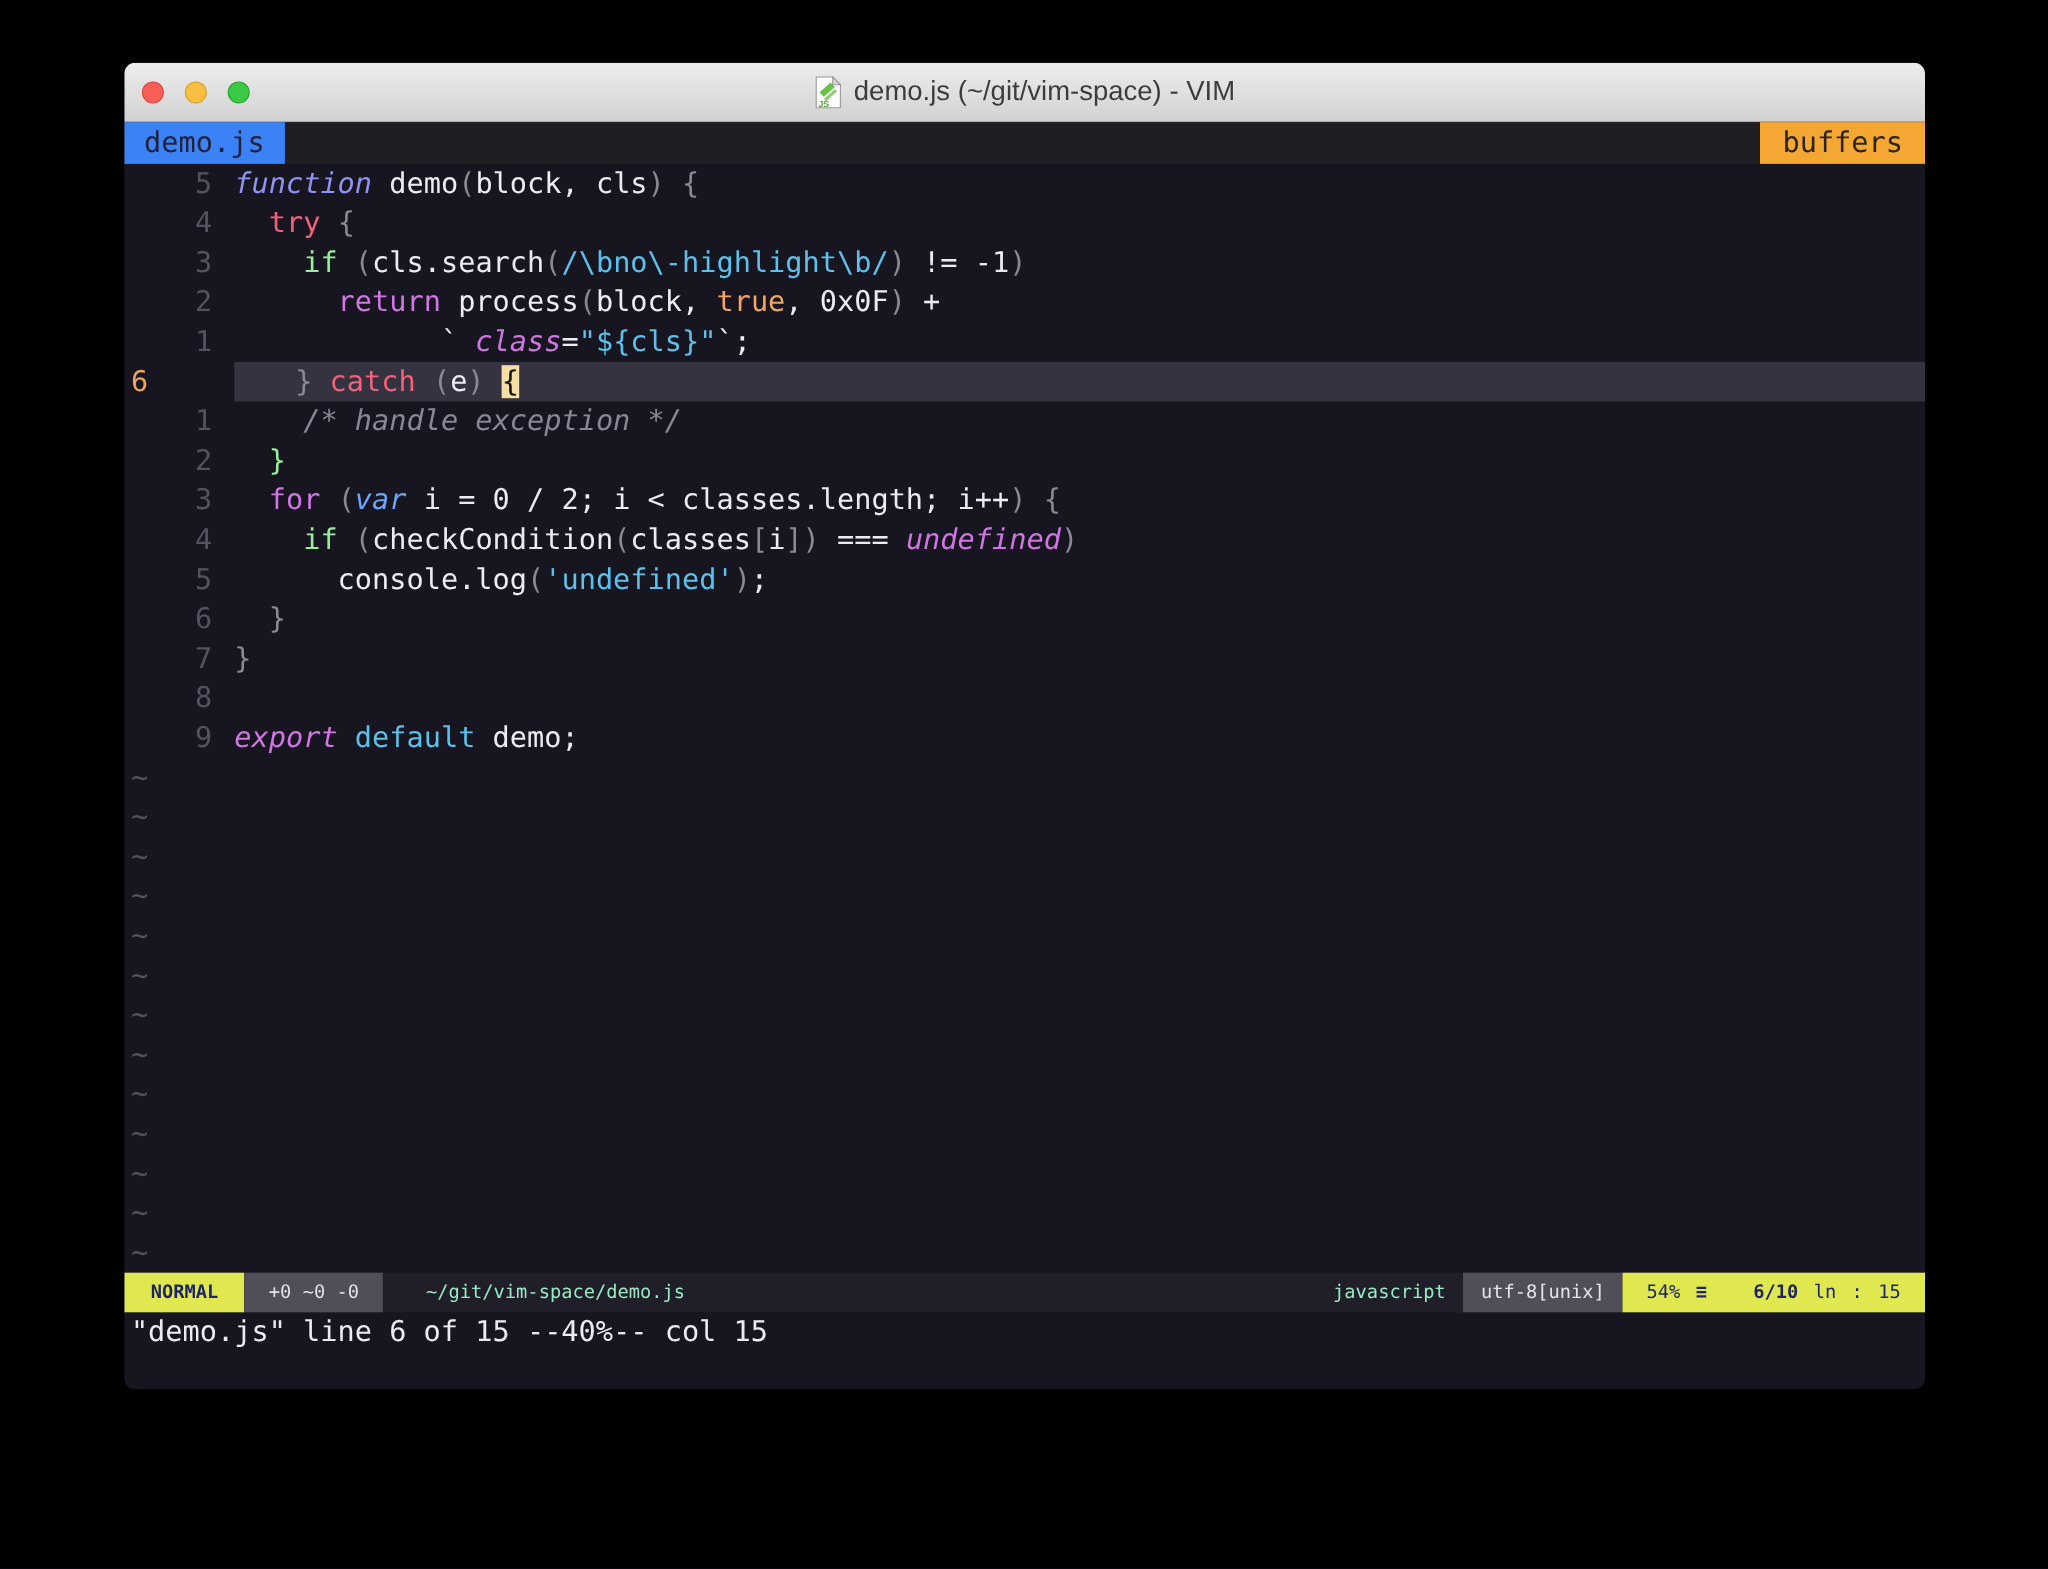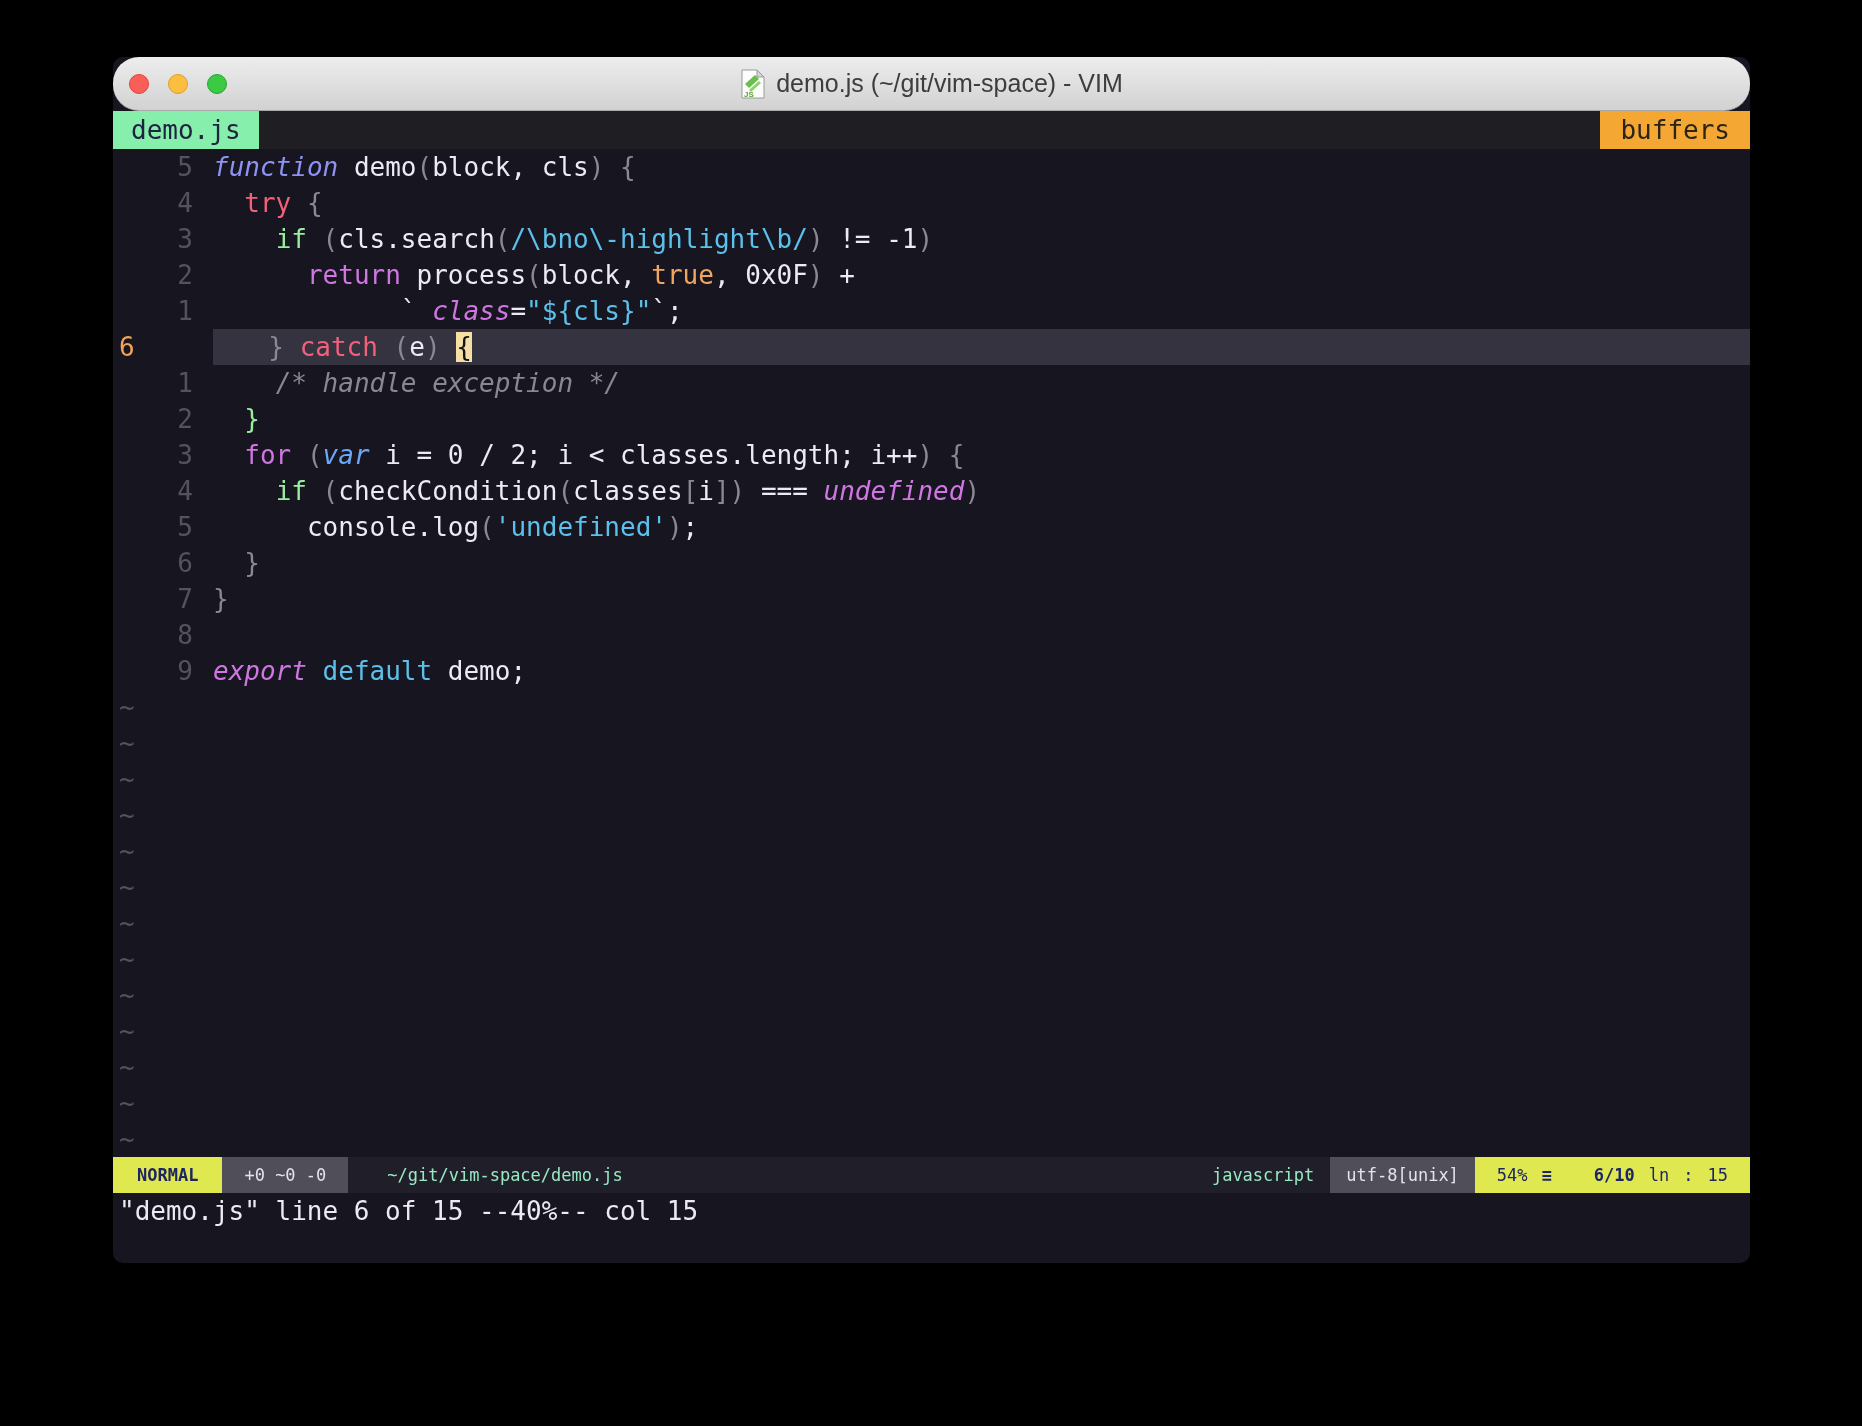--- a/index.html
+++ b/index.html
@@ -10,32 +10,32 @@
   .window{
     position:absolute;left:113px;top:57px;width:1637px;height:1206px;
     border-radius:10px;overflow:hidden;background:#171520;
     box-shadow:0 25px 70px rgba(0,0,0,.75);
   }
   
   .titlebar{
     height:53px;background:linear-gradient(#ededed,#d2d2d2);
     border-bottom:1px solid #a9a9a9;position:relative;
     display:flex;align-items:center;justify-content:center;
-    font-family:"Liberation Sans",sans-serif;font-size:25px;color:#3d3d3d;border-radius:26px;
+    font-family:"Liberation Sans",sans-serif;font-size:25px;color:#3d3d3d;
   }
   .lights{position:absolute;left:16px;top:0;height:100%;display:flex;align-items:center;gap:19px;}
   .light{width:20px;height:20px;border-radius:50%;box-sizing:border-box;}
   .light.red{background:#fa5f57;border:1px solid #df443c;}
   .light.yellow{background:#fbbe40;border:1px solid #dfa023;}
   .light.green{background:#3aca44;border:1px solid #27a532;}
   .titlewrap{display:flex;align-items:center;gap:10px;}
   .doc-icon{width:26px;height:30px;flex:none;}
   
   .tabline{height:38px;background:#1e1e23;display:flex;align-items:stretch;font-size:26px;}
-  .tab{background:#86efac;color:#20233f;padding:0 18px;display:flex;align-items:center;}
+  .tab{background:#3b82f6;color:#20233f;padding:0 18px;display:flex;align-items:center;}
   .tab-right{margin-left:auto;background:#f5a733;color:#2b2417;padding:0 20px;display:flex;align-items:center;}
   
   .code{font-size:26px;line-height:36px;}
   .row{display:flex;height:36px;white-space:pre;}
   .gutter{width:100px;flex:none;color:#55525f;text-align:right;padding-right:20px;box-sizing:border-box;}
   .gutter.cur{text-align:left;padding-left:6px;color:#f2a356;}
   .content{flex:1;white-space:pre;}
   .row.cursorline .content{background:#363340;padding-left:24px;}
   .tilde{padding-left:6px;color:#55525f;}
   

